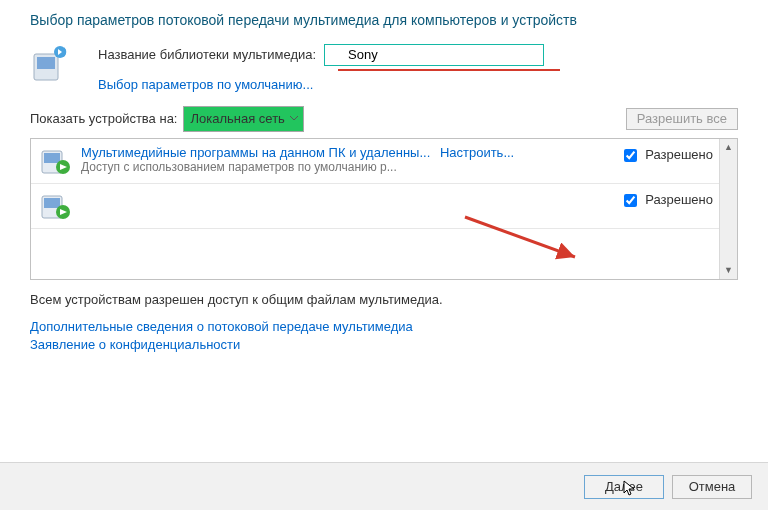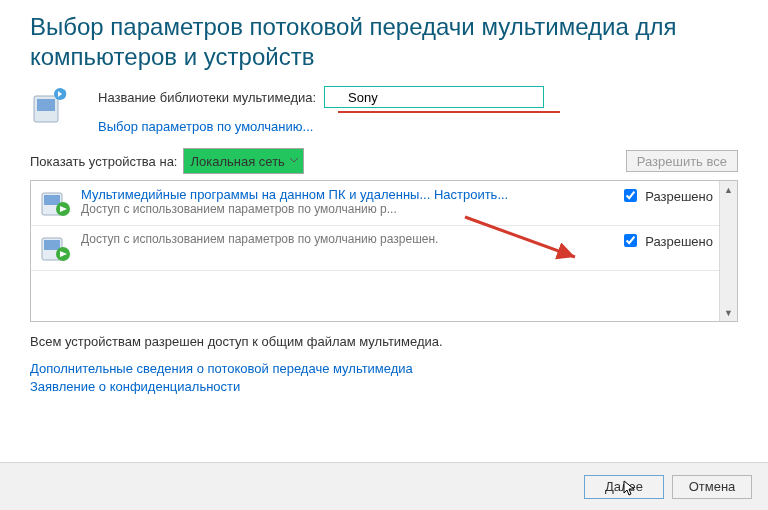--- a/index.html
+++ b/index.html
@@ -1,18 +1,18 @@
 <!DOCTYPE html>
 <html><head>
 <meta charset="utf-8">
 <style>
   html,body{margin:0;padding:0;font-family:"Segoe UI",Tahoma,sans-serif;font-size:13px;color:#333;background:#fff;width:768px;height:510px;overflow:hidden}
   .dialog{width:768px;height:510px;box-sizing:border-box;padding:0;}
   .content{padding:12px 30px 0 30px}
-  .title{color:#0e5a7a;font-size:24px;font-weight:400;margin:0 0 14px 0;line-height:1.25}
+  .title{color:#0e5a7a;font-size:14px;font-weight:400;margin:0 0 14px 0;line-height:1.25}
   .lib-row{display:flex;align-items:flex-start;gap:28px;margin-bottom:8px}
   .lib-icon{width:40px;height:40px;flex:0 0 40px;position:relative}
   .lib-icon svg{width:40px;height:40px}
   .lib-fields{flex:1}
   .lib-line{display:flex;align-items:center;gap:8px;margin-bottom:4px}
   .lib-label{color:#333}
   .lib-input{width:220px;height:22px;border:1px solid #14b8a6;padding:1px 23px;font:inherit;box-sizing:border-box}
   .underline{display:block;width:222px;height:0;border-bottom:2px solid #d43a2c;margin:-1px 0 6px 240px}
   .link{color:#0066cc;cursor:pointer}
   .show-row{display:flex;align-items:center;gap:6px;margin:14px 0 6px 0}
@@ -24,23 +24,23 @@
   .btn.default{outline:1px solid #6aa6d4;outline-offset:-1px}
   .list{border:1px solid #c1c1c1;min-height:140px;position:relative;background:#fff}
   .scrollbar{position:absolute;right:0;top:0;bottom:0;width:17px;background:#efefef;border-left:1px solid #d9d9d9}
   .scroll-arrow{width:17px;height:17px;display:flex;align-items:center;justify-content:center;color:#666;font-size:9px}
   .row{display:flex;align-items:flex-start;padding:6px 24px 6px 8px;gap:10px;border-bottom:1px solid #e7e7e7}
   .row:last-child{border-bottom:none}
   .row-icon{width:32px;height:32px;flex:0 0 32px}
   .row-icon svg{width:32px;height:32px}
   .row-main{flex:1;min-width:0}
   .row-title{color:#0066cc;white-space:nowrap;overflow:hidden;text-overflow:ellipsis;max-width:380px;display:inline-block;vertical-align:top}
-  .row-config{color:#0066cc;}
+  .row-config{color:#0066cc;margin-left:6px}
   .row-sub{color:#777;font-size:12px;white-space:nowrap;overflow:hidden;text-overflow:ellipsis}
-  .row-perm{display:flex;align-items:flex-start;gap:8px;padding-top:2px}
+  .row-perm{display:flex;align-items:flex-end;gap:8px;padding-top:2px}
   .row-perm input{margin:0}
   .summary{margin:12px 0 12px 0;color:#333}
   .links-block .link{display:block;margin:3px 0}
   .footer{position:absolute;left:0;right:0;bottom:0;height:48px;border-top:1px solid #d6d6d6;background:#f1f1f1;display:flex;align-items:center;justify-content:flex-end;gap:8px;padding:0 16px;box-sizing:border-box}
   .footer .btn{height:24px;min-width:80px}
   .cursor{position:absolute;width:14px;height:18px;pointer-events:none}
   .arrow-annot{position:absolute;pointer-events:none}
 </style>
 </head>
 <body>
@@ -110,21 +110,20 @@
       <div class="row">
         <div class="row-icon">
           <svg viewBox="0 0 32 32">
             <rect x="3" y="6" width="20" height="22" rx="2" fill="#e6ecf3" stroke="#9fb0c2"></rect>
             <rect x="5" y="8" width="16" height="10" fill="#7aa7d9"></rect>
             <circle cx="24" cy="22" r="7" fill="#3fae3f"></circle>
             <path d="M21 19 l7 3 l-7 3 z" fill="#fff"></path>
           </svg>
         </div>
         <div class="row-main">
-          <div class="row-sub">Доступ с использованием параметров по умолчанию разрешен.</div>
         </div>
         <label class="row-perm">
           <input type="checkbox" checked="" style="">
           <span>Разрешено</span>
         </label>
       </div>
 
       <div class="scrollbar">
         <div class="scroll-arrow">▲</div>
         <div style="flex:1"></div>

